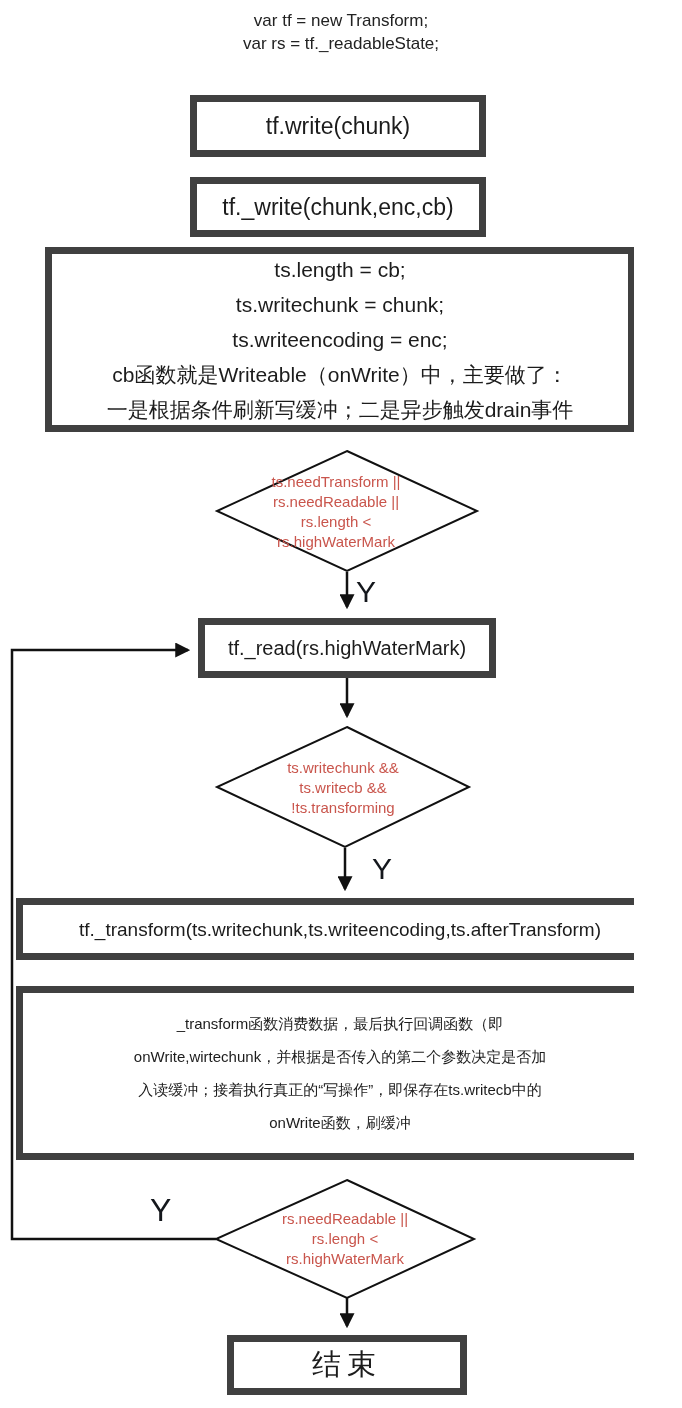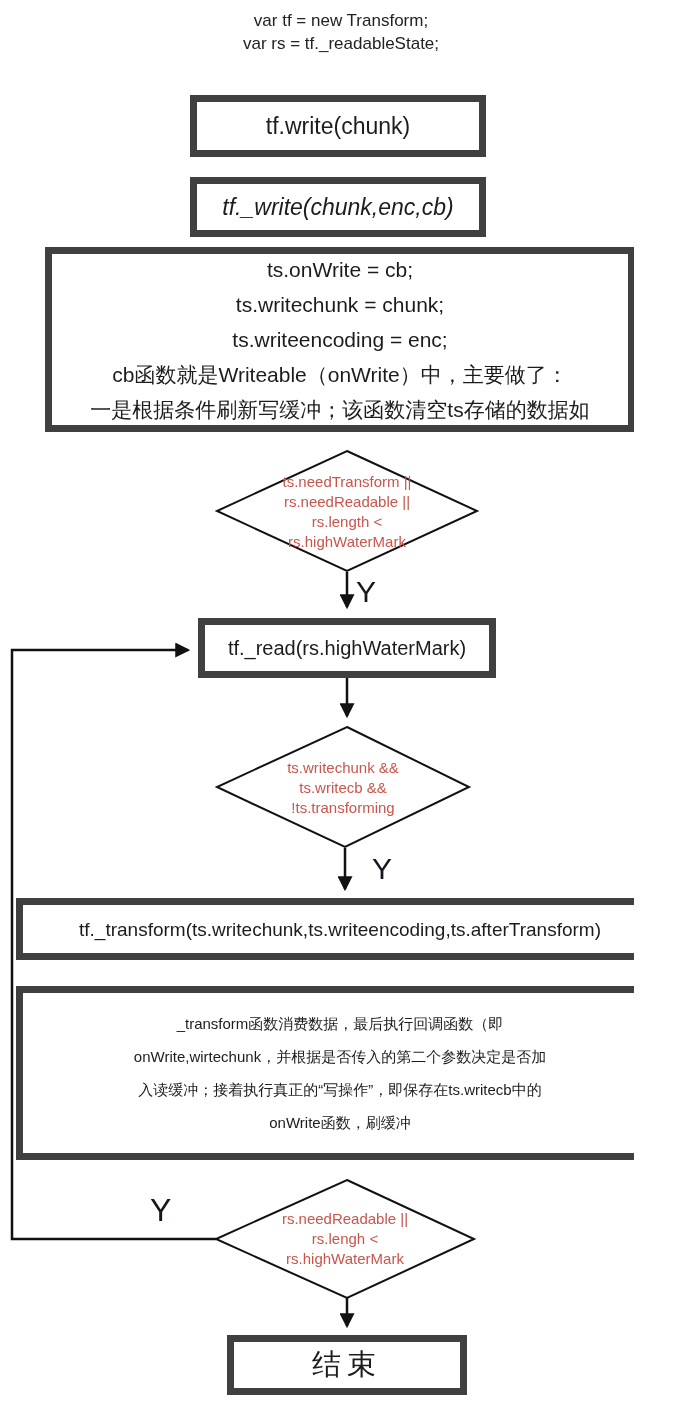--- a/index.html
+++ b/index.html
@@ -7,29 +7,29 @@
   #canvas{position:relative;width:634px;height:1408px;background:#ffffff;overflow:hidden;}
   #flow-svg{position:absolute;left:0;top:0;width:682px;height:1408px;}
 
   .abs{position:absolute;}
   .center{text-align:center;}
 
   .header-code{left:0;top:9px;width:682px;font-size:17px;line-height:23px;text-align:center;color:#222;}
 
   .node{position:absolute;border:7px solid #404040;background:#fff;display:flex;flex-direction:column;align-items:center;justify-content:center;box-sizing:border-box;}
   .node-write{left:190px;top:95px;width:296px;height:62px;font-size:23px;}
-  .node-iwrite{left:190px;top:177px;width:296px;height:60px;font-size:23px;font-style:italic;}
+  .node-iwrite{left:190px;top:177px;width:296px;height:60px;font-size:23px;}
   .node-wstate{left:45px;top:247px;width:590px;height:185px;font-size:21px;line-height:35px;}
   .node-read{left:198px;top:618px;width:298px;height:60px;font-size:20px;}
   .node-transform{left:16px;top:898px;width:648px;height:62px;font-size:19px;line-height:27px;}
   .node-note{left:16px;top:986px;width:648px;height:174px;font-size:15px;line-height:33px;}
   .node-end{left:227px;top:1335px;width:240px;height:60px;font-size:29px;letter-spacing:6px;}
 
   .diamond-text{position:absolute;width:320px;text-align:center;color:#c9554c;font-size:15px;line-height:20px;}
-  .dt1{left:187px;top:472px;}
+  .dt1{left:176px;top:472px;}
   .dt2{left:183px;top:758px;}
   .dt3{left:185px;top:1209px;}
 
   .y-label{position:absolute;font-size:30px;font-weight:500;color:#14171c;}
   .y1{left:356px;top:575px;}
   .y2{left:372px;top:852px;}
   .y3{left:150px;top:1192px;font-size:32px;}
 </style>
 </head>
 <body>
@@ -62,25 +62,25 @@
 
   <div class="node node-write">
     <div>tf.write(chunk)</div>
   </div>
 
   <div class="node node-iwrite">
     <div>tf._write(chunk,enc,cb)</div>
   </div>
 
   <div class="node node-wstate center">
-    <div>ts.onWrite = cb;</div>
+    <div>ts.length = cb;</div>
     <div>ts.writechunk = chunk;</div>
     <div>ts.writeencoding = enc;</div>
     <div>cb函数就是Writeable（onWrite）中，主要做了：</div>
-    <div>一是根据条件刷新写缓冲；该函数清空ts存储的数据如</div>
+    <div>一是根据条件刷新写缓冲；二是异步触发drain事件</div>
   </div>
 
   <div class="node node-read">
     <div>tf._read(rs.highWaterMark)</div>
   </div>
 
   <div class="node node-transform center">
     <div>tf._transform(ts.writechunk,ts.writeencoding,ts.afterTransform)</div>
   </div>
 

